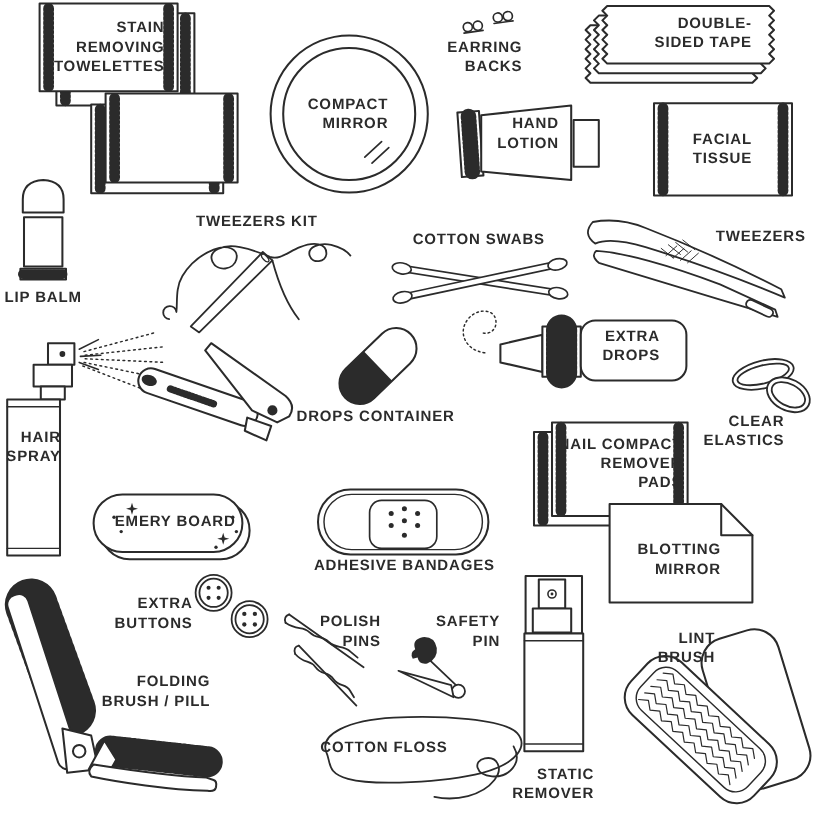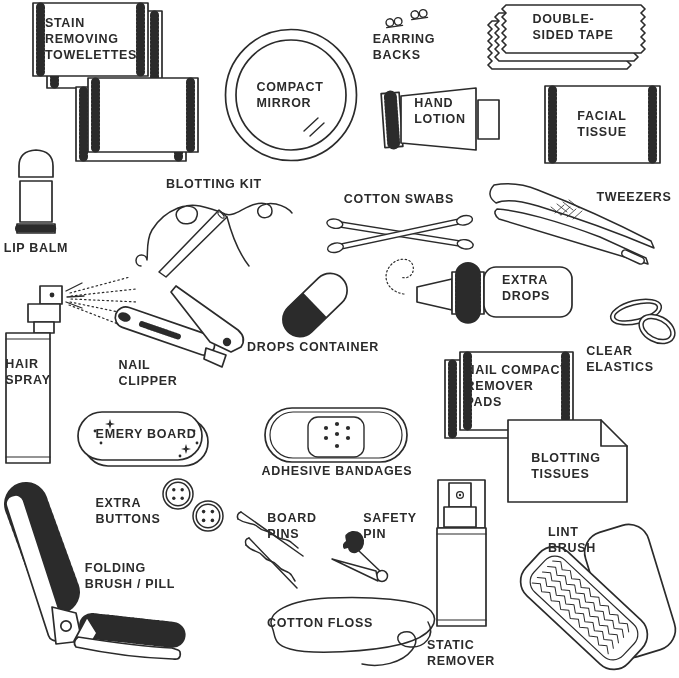--- a/index.html
+++ b/index.html
@@ -1,19 +1,19 @@
 <!DOCTYPE html>
 <html><head>
 <meta charset="utf-8">
 <style>
   html,body{margin:0;padding:0;background:#fff;}
   #stage{position:relative;width:679px;height:678px;background:#fff;overflow:hidden;
          font-family:"Liberation Sans",sans-serif;}
   #stage svg{position:absolute;left:0;top:0;}
-  .lbl{position:absolute;transform:translateX(-50%);text-align:left;
+  .lbl{position:absolute;transform:translateX(-50%);text-align:right;
        font-weight:bold;font-size:12.5px;line-height:1.28;letter-spacing:.7px;
        color:#2b2b2b;white-space:pre-line;}
 </style>
 </head>
 <body>
 
 <div id="stage">
 
 <svg width="679" height="678" viewBox="0 0 679 678">
  <g stroke="#2b2b2b" fill="none" stroke-width="1.7" stroke-linecap="round" stroke-linejoin="round">
@@ -282,51 +282,49 @@
  </g>
 </svg>
 
 <div class="lbl" style="left:91px;top:15px">STAIN
 REMOVING
 TOWELETTES</div>
 <div class="lbl" style="left:290px;top:79px">COMPACT
 MIRROR</div>
 <div class="lbl" style="left:404px;top:31px">EARRING
 BACKS</div>
-<div class="lbl" style="left:573px;top:11px">DOUBLE-
+<div class="lbl" style="left:586px;top:11px">DOUBLE-
 SIDED TAPE</div>
 <div class="lbl" style="left:440px;top:95px">HAND
 LOTION</div>
 <div class="lbl" style="left:602px;top:108px">FACIAL
 TISSUE</div>
 <div class="lbl" style="left:36px;top:240px">LIP BALM</div>
-<div class="lbl" style="left:214px;top:176px">BLOTTING KIT</div>
+<div class="lbl" style="left:214px;top:176px">TWEEZERS KIT</div>
 <div class="lbl" style="left:399px;top:191px">COTTON SWABS</div>
 <div class="lbl" style="left:634px;top:189px">TWEEZERS</div>
 <div class="lbl" style="left:28px;top:356px">HAIR
 SPRAY</div>
-<div class="lbl" style="left:148px;top:357px">NAIL
-CLIPPER</div>
 <div class="lbl" style="left:313px;top:339px">DROPS CONTAINER</div>
 <div class="lbl" style="left:526px;top:272px">EXTRA
 DROPS</div>
 <div class="lbl" style="left:620px;top:343px">CLEAR
 ELASTICS</div>
 <div class="lbl" style="left:517px;top:362px">NAIL COMPACT
 REMOVER
 PADS</div>
 <div class="lbl" style="left:566px;top:450px">BLOTTING
-TISSUES</div>
+MIRROR</div>
 <div class="lbl" style="left:146px;top:426px">EMERY BOARD</div>
 <div class="lbl" style="left:128px;top:495px">EXTRA
 BUTTONS</div>
 <div class="lbl" style="left:337px;top:463px">ADHESIVE BANDAGES</div>
 <div class="lbl" style="left:130px;top:560px">FOLDING
 BRUSH / PILL</div>
-<div class="lbl" style="left:292px;top:510px">BOARD
+<div class="lbl" style="left:292px;top:510px">POLISH
 PINS</div>
 <div class="lbl" style="left:390px;top:510px">SAFETY
 PIN</div>
 <div class="lbl" style="left:320px;top:615px">COTTON FLOSS</div>
 <div class="lbl" style="left:461px;top:637px">STATIC
 REMOVER</div>
 <div class="lbl" style="left:572px;top:524px">LINT
 BRUSH</div>
 
 </div>

